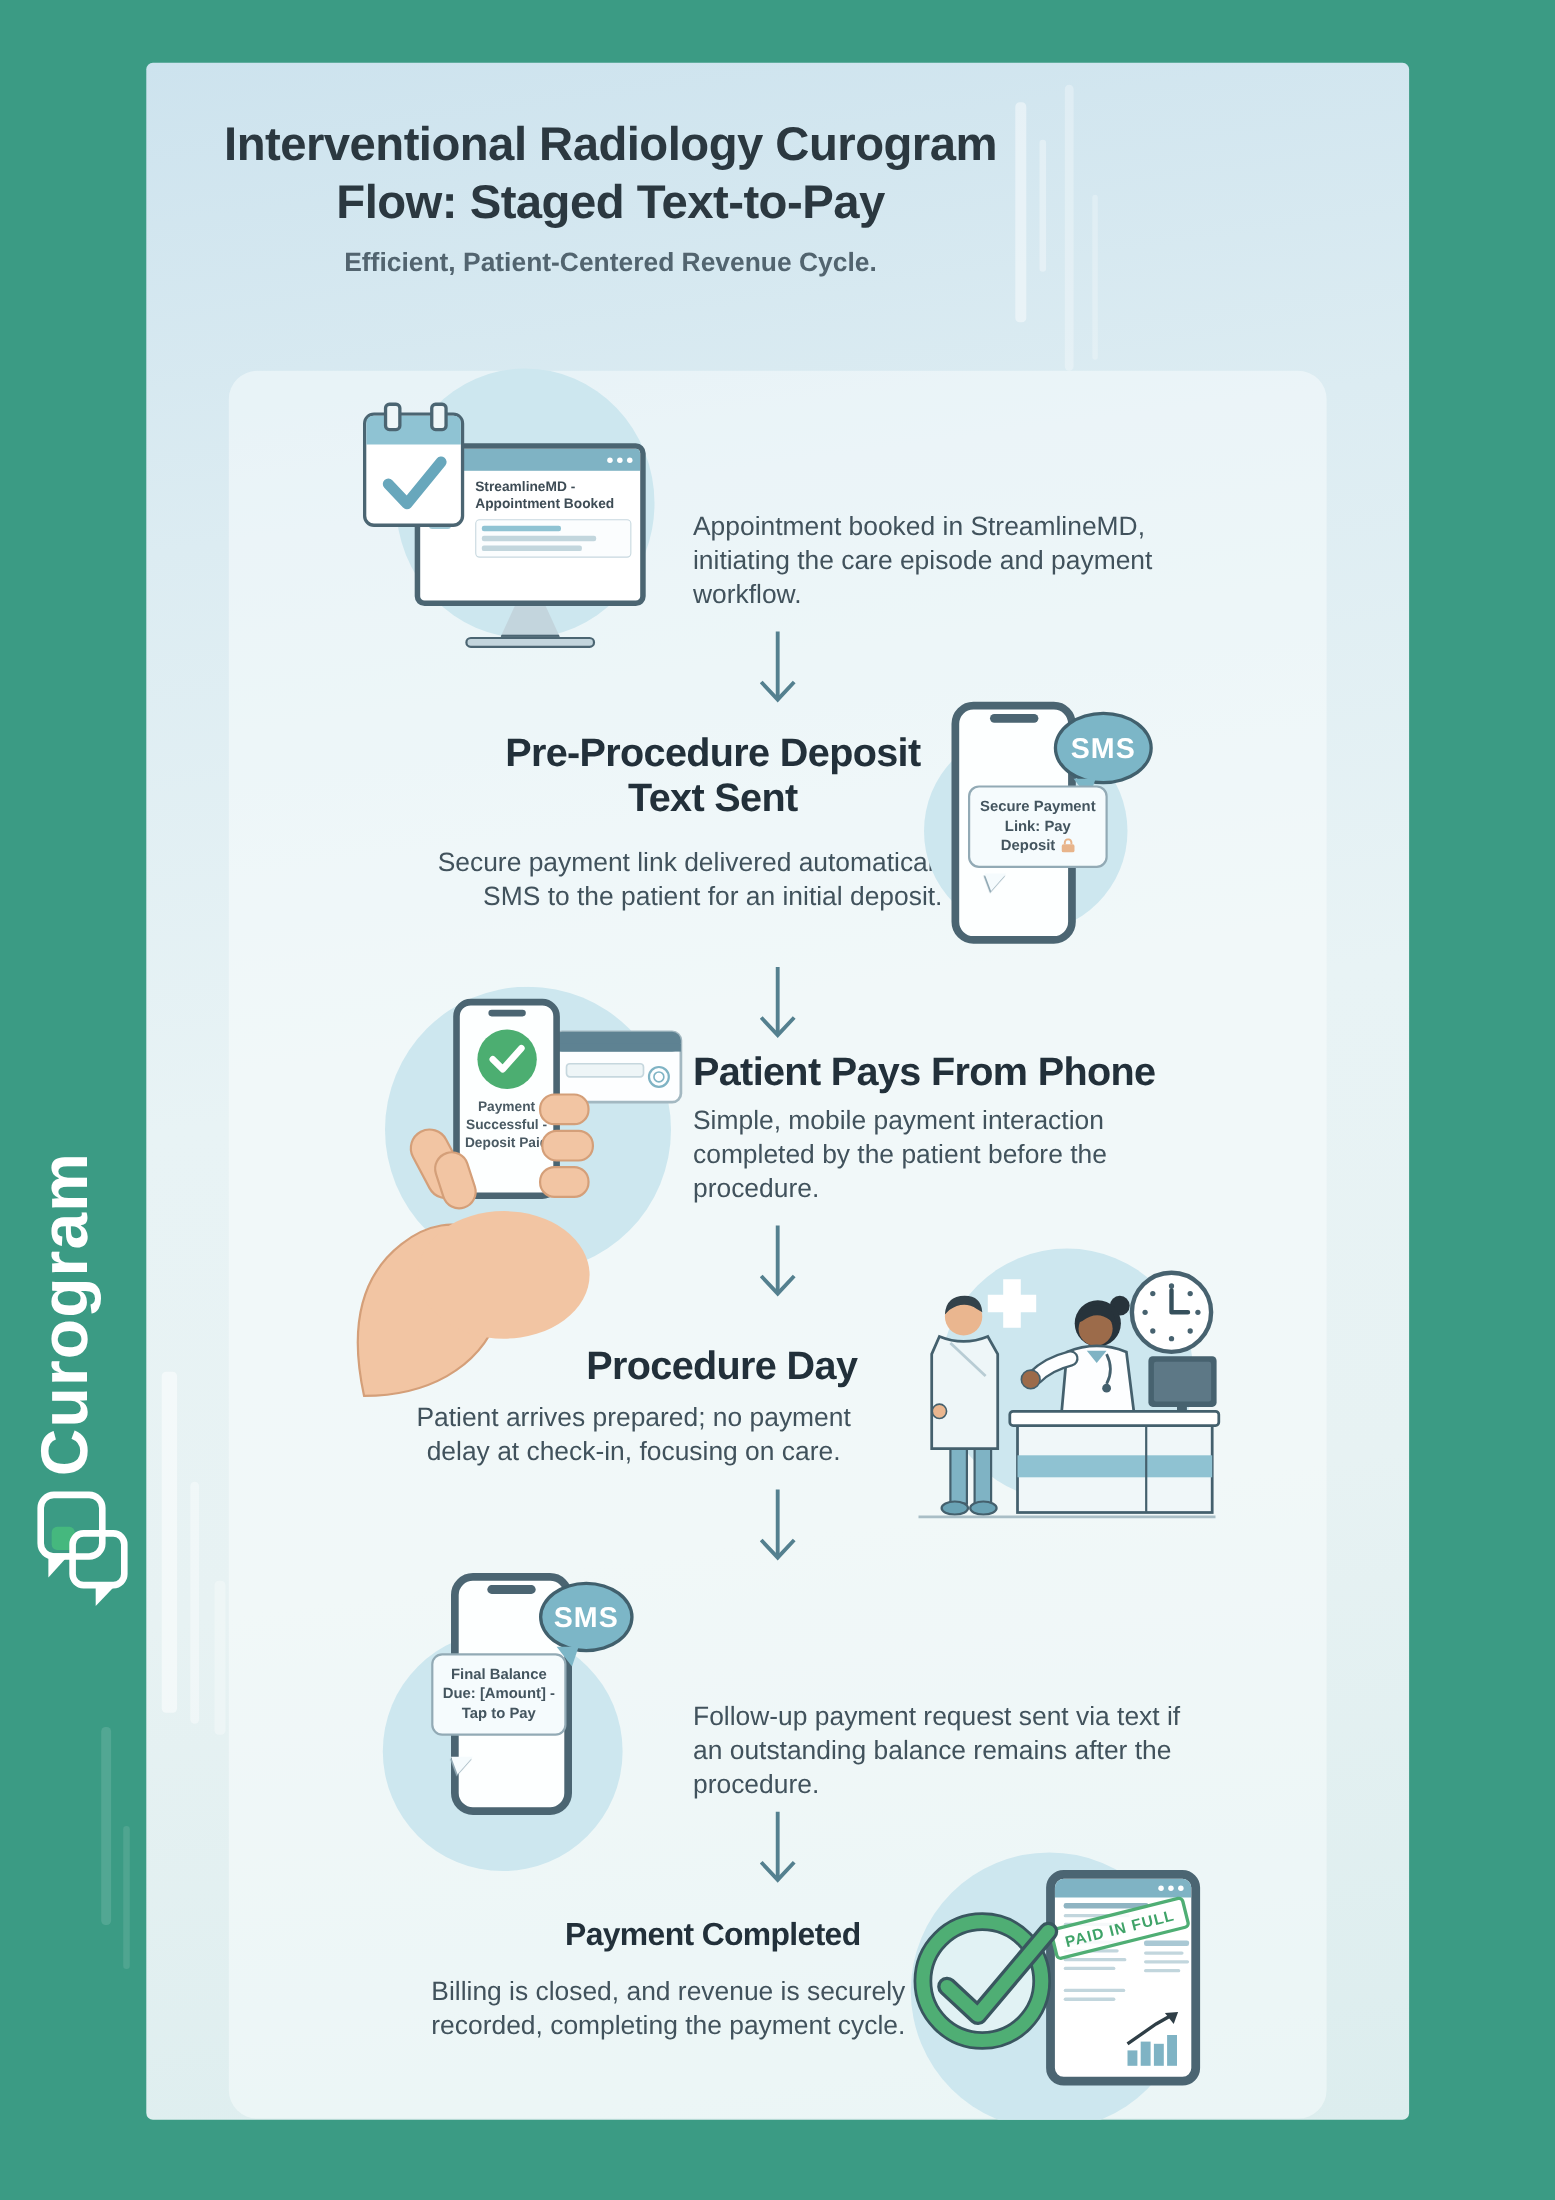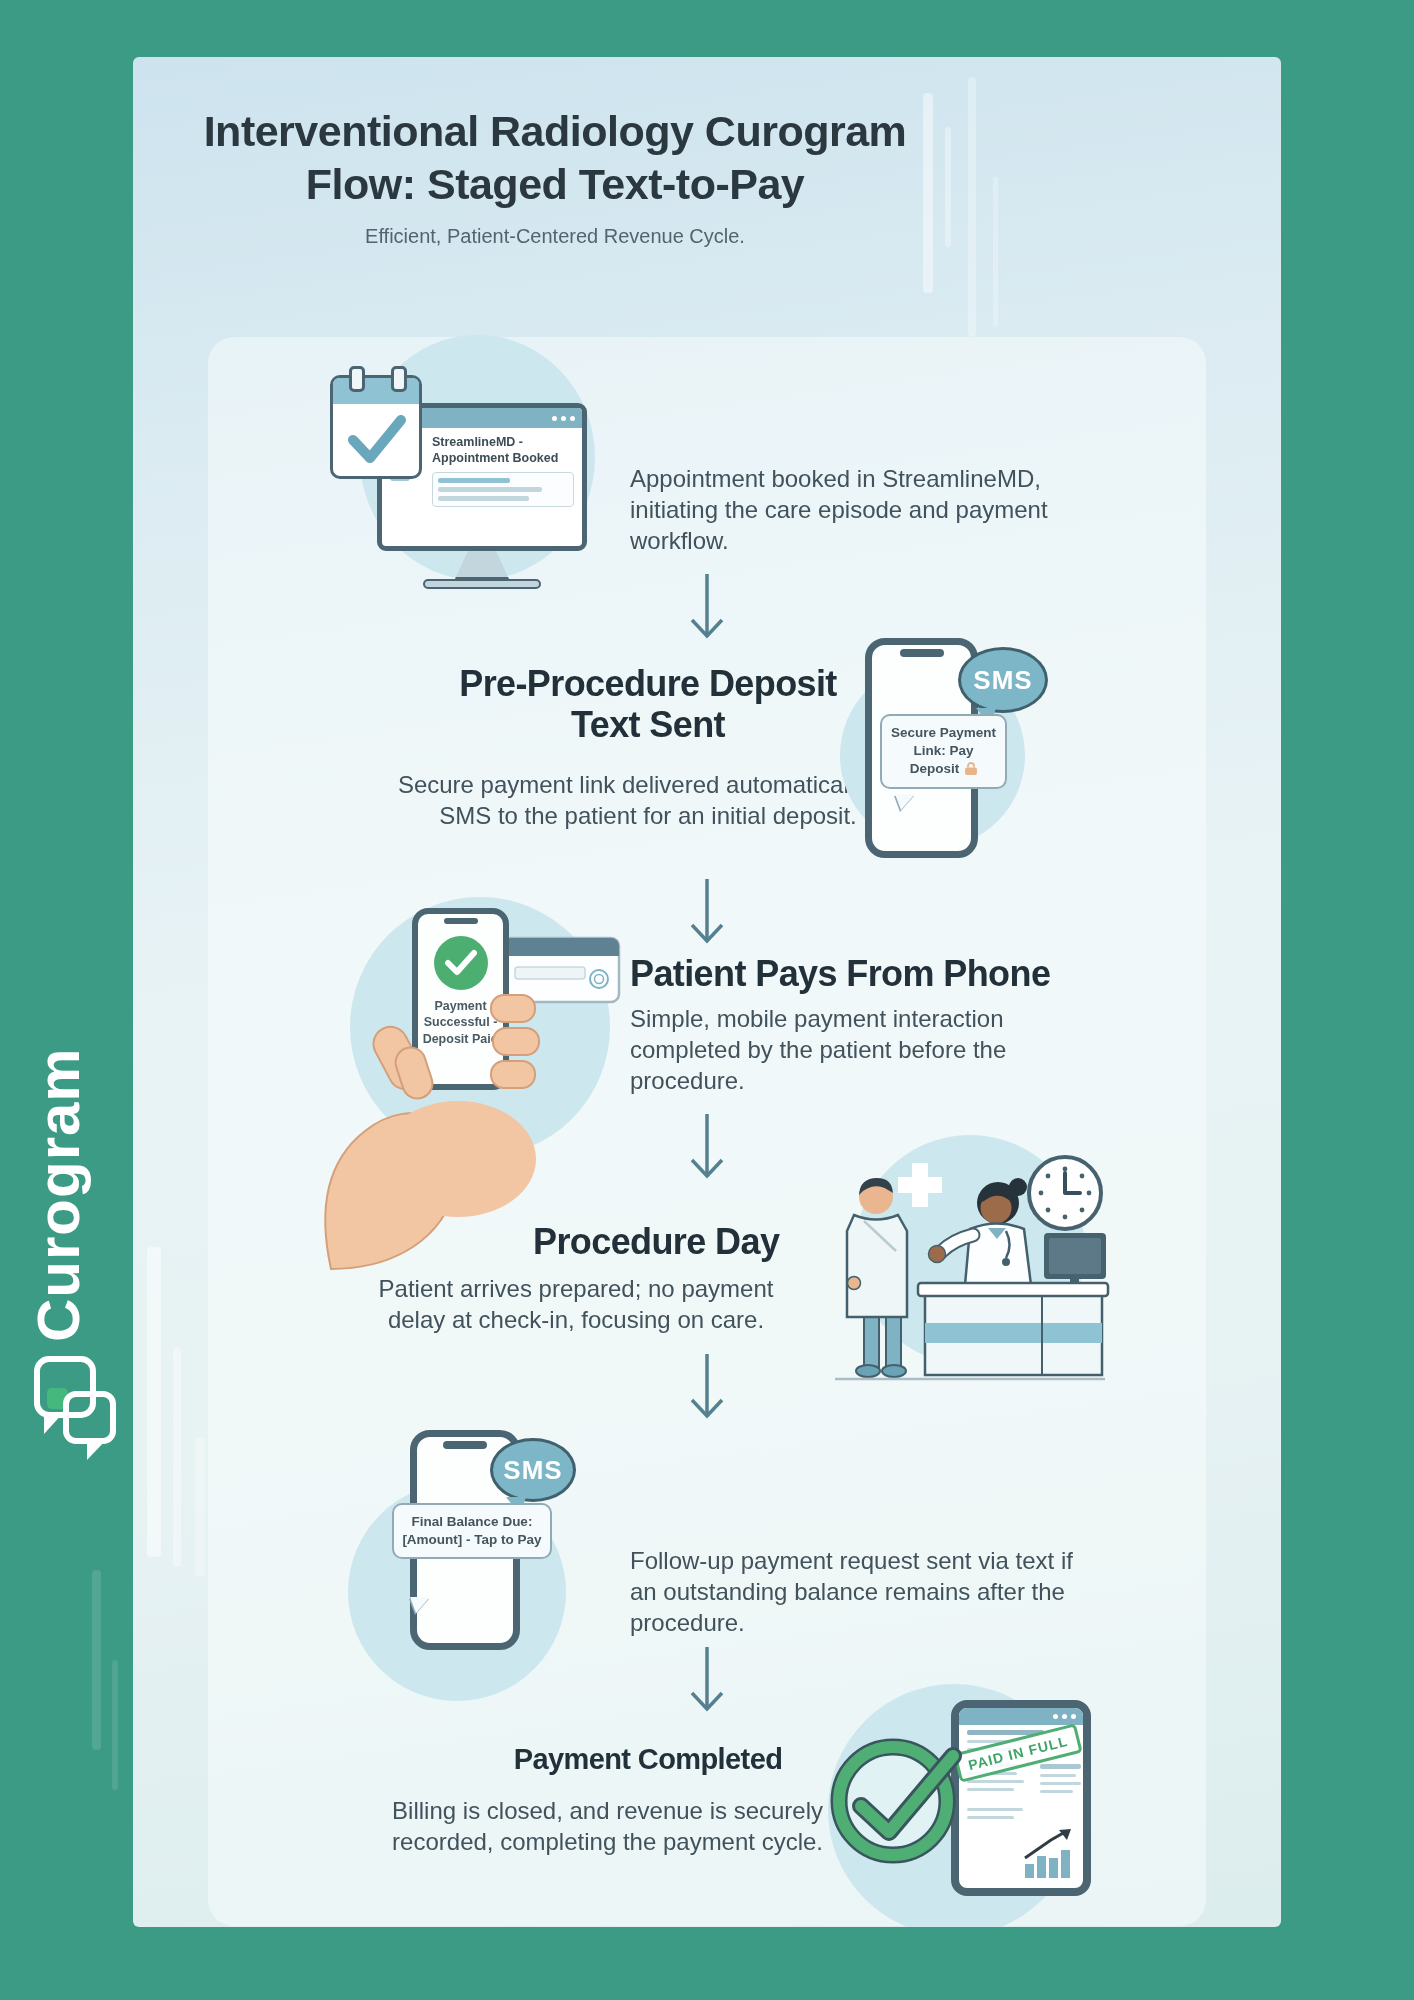--- a/index.html
+++ b/index.html
@@ -9,21 +9,21 @@
 
   
   #card{left:133px;top:57px;width:1148px;height:1870px;border-radius:6px;overflow:hidden;
         background:linear-gradient(172deg,#cde3ee 0%,#dcecf2 22%,#e8f3f5 48%,#e7f2f3 70%,#dcedee 100%);}
   #inner-panel{left:75px;top:280px;width:998px;height:1589px;background:rgba(252,255,255,0.45);border-radius:26px;}
   .streak{background:#ffffff;border-radius:4px;}
 
   
   #main-title{left:42px;top:48px;width:760px;text-align:center;font-size:43px;line-height:1.24;
               font-weight:600;color:#2b3840;letter-spacing:-0.5px;}
-  #subtitle{left:42px;top:168px;width:760px;text-align:center;font-size:20px;color:#52646f;font-weight:400;}
+  #subtitle{left:42px;top:168px;width:760px;text-align:center;font-size:24px;color:#52646f;font-weight:700;}
 
   
   .step-title{font-size:36px;font-weight:700;color:#22303a;letter-spacing:-0.6px;line-height:1.15;}
   .step-body{font-size:24px;color:#41525c;line-height:1.3;}
 
   
   .flow-arrow svg{display:block;}
 
   
   .halo{border-radius:50%;background:#cde7ef;}
@@ -294,21 +294,21 @@
       </svg>
     </div>
 
     <div class="abs" style="left:215px;top:1368px;width:300px;height:280px;">
       <div class="halo abs" style="left:0px;top:58px;width:218px;height:218px;"></div>
       <div class="phone abs" style="left:62px;top:5px;width:110px;height:220px;">
         <div class="notch"></div>
       </div>
       <div class="sms-bubble abs" style="left:142px;top:13px;width:86px;height:64px;">SMS</div>
       <div class="sms-tail abs" style="left:158px;top:72px;"></div>
-      <div class="msg-bubble abs" style="left:44px;top:78px;width:160px;">
+      <div class="msg-bubble abs" style="left:44px;top:78px;width:123px;">
         <span>Final Balance Due: [Amount] - Tap to Pay</span>
       </div>
       <div class="msg-tail abs" style="left:62px;top:172px;"></div>
     </div>
 
     <div class="step-body abs" style="left:497px;top:1488px;width:465px;">Follow-up payment request sent via text if an outstanding balance remains after the procedure.</div>
 
     <div class="flow-arrow abs" style="left:552px;top:1588px;">
       <svg width="44" height="78" viewBox="0 0 44 78">
         <line x1="22" y1="2" x2="22" y2="62" stroke="#54808f" stroke-width="3.5"></line>

